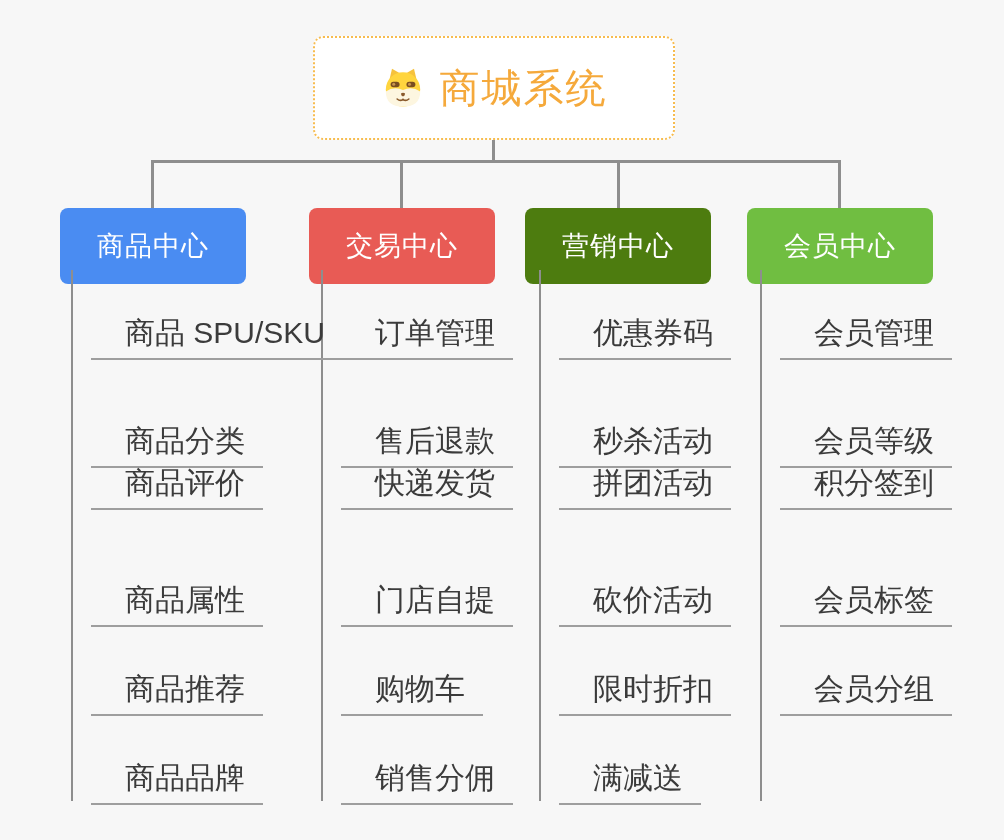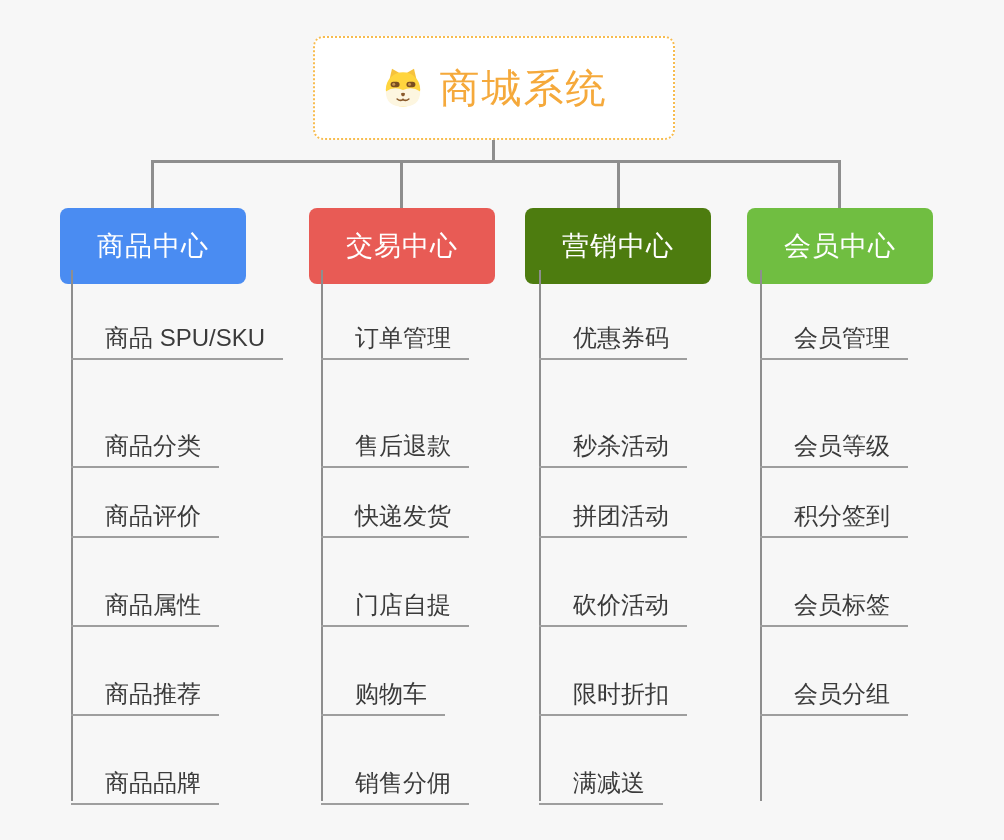--- a/index.html
+++ b/index.html
@@ -22,27 +22,27 @@
     position:absolute; top:208px; width:186px; height:76px; border-radius:8px;
     display:flex; align-items:center; justify-content:center; cursor:pointer;
   }
   .branch-label { color:var(--branch-text,#fff); font-size:27px; letter-spacing:1px; }
   .trunk { width:2px; top:270px; height:531px; }
   .child {
     position:absolute; height:36px; box-sizing:content-box;
     display:flex; align-items:flex-end;
     padding:0 18px 4px 34px;
     border-bottom:2px solid var(--underline,#9E9E9E);
-    font-size:24px; color:var(--child-text,#3B3B3B);
-    white-space:nowrap; cursor:pointer;
+    font-size:30px; color:var(--child-text,#3B3B3B);
+    white-space:nowrap; cursor:pointer;margin-left:20px;
   }
   
   .col0 { left:71px; }  .col1 { left:321px; }  .col2 { left:539px; }  .col3 { left:760px; }
   
-  .r0 { top:318px; } .r1 { top:426px; } .r2 { top:496px; }
+  .r0 { top:318px; } .r1 { top:426px; } .r2 { top:468px; }
   .r3 { top:585px; } .r4 { top:674px; } .r5 { top:763px; }
 </style>
 </head>
 <body>
 
 <div class="canvas">
 
   <div class="ln" style="left:492px;top:138px;width:3px;height:25px"></div>
   <div class="ln" style="left:152px;top:160px;width:689px;height:3px"></div>
   <div class="ln" style="left:151px;top:160px;width:3px;height:48px"></div>

